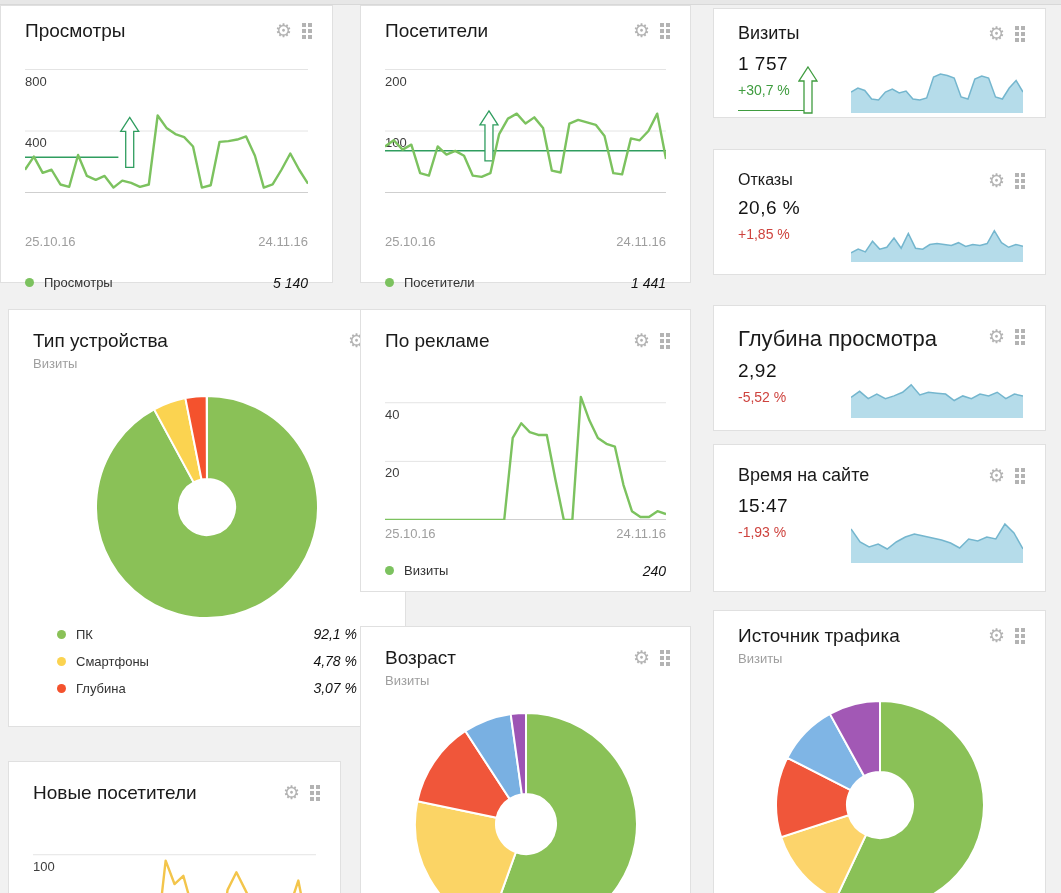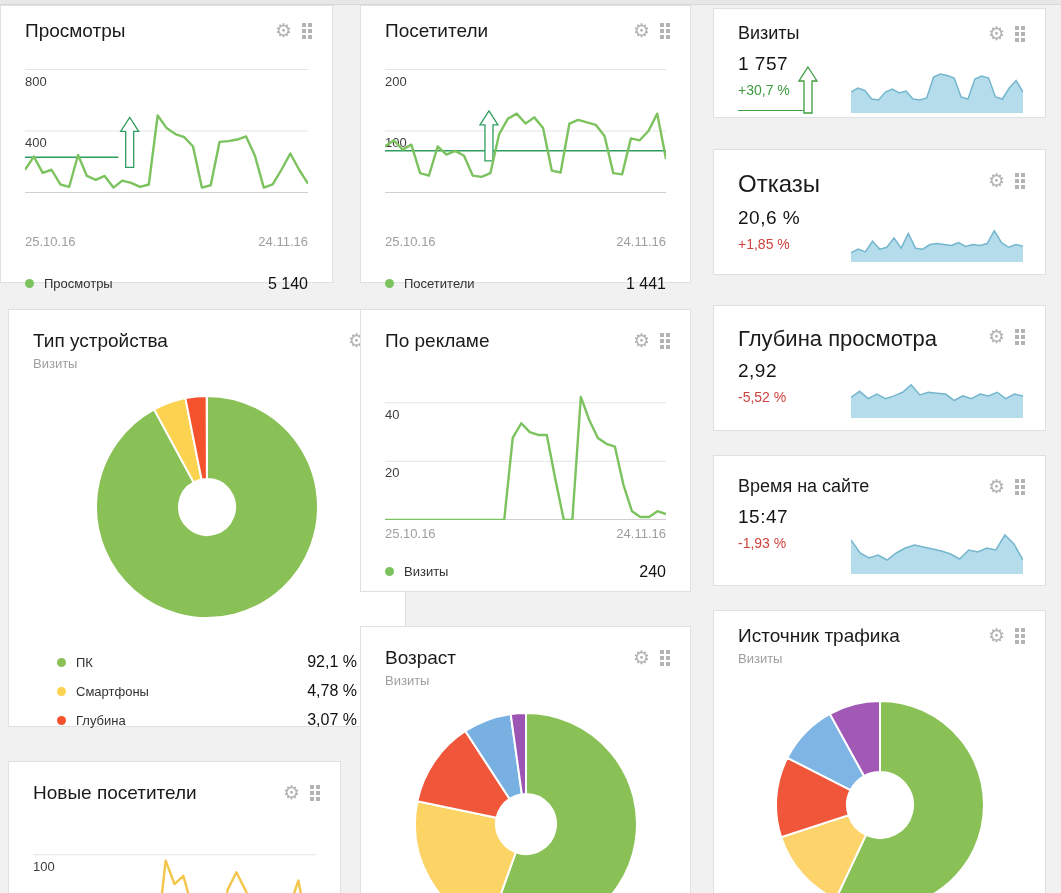--- a/index.html
+++ b/index.html
@@ -17,30 +17,30 @@
   .handle{display:grid;grid-template-columns:4px 4px;grid-auto-rows:4px;gap:2px;cursor:grab;padding-top:1px;}
   .handle i{background:#b3b3b3;display:block;}
   .line-plot{position:relative;margin:26px 24px 0;height:159px;}
   .line-plot.tall{margin-top:38px;height:129px;}
   .line-plot svg,.spark svg,.donut svg{display:block;}
   svg{font-family:inherit;}
   .dates{display:flex;justify-content:space-between;margin:6px 24px 0;font-size:13px;color:#9e9e9e;}
   .legend-row{display:flex;align-items:center;margin:26px 24px 0;font-size:13px;color:#333;cursor:pointer;}
   .legend-row.tight{margin-top:0;margin-bottom:11px;}
   .dot{width:9px;height:9px;border-radius:50%;margin-right:10px;flex:none;}
-  .legend-val{margin-left:auto;color:#111;font-size:16px;}
+  .legend-val{margin-left:auto;color:#111;font-size:14px;font-style:italic;}
   .stat-value{font-size:19px;color:#141414;margin:8px 0 0 24px;letter-spacing:0.5px;}
   .stat-delta{font-size:14px;margin:7px 0 0 24px;}
   .stat-delta.pos{color:#3f9c3f;}
   .stat-delta.neg{color:#ce433e;}
   .stat-underline{position:absolute;left:24px;top:101px;width:66px;border-top:1px solid #3f9c3f;}
   .stat-arrow{position:absolute;left:84px;top:56px;}
   .spark{position:absolute;left:137px;width:172px;}
   .donut{position:absolute;left:0;right:0;display:flex;justify-content:center;}
-  .pie-legend{position:absolute;top:343px;left:24px;right:24px;}
+  .pie-legend{position:absolute;top:316px;left:24px;right:24px;}
 </style>
 </head>
 <body>
 
 <div class="topstrip"></div>
 
 <section class="card" style="left:0;top:5px;width:333px;height:278px">
   <div class="card-head">
     <h2 class="card-title">Просмотры</h2>
     <div class="card-icons">
@@ -140,21 +140,21 @@
   <div class="spark" style="top:54px;height:50px">
       <svg width="172" height="50">
         <path d="M0,50 L0,29.000000000000004 L6.88,25 L13.76,27.500000000000004 L20.64,36 L27.52,37 L34.4,29.000000000000004 L41.28,26 L48.160000000000004,30 L55.04,28.000000000000004 L61.919999999999995,36 L68.8,37 L75.68,35 L82.56,14.000000000000002 L89.44,10.999999999999998 L96.32000000000001,12.5 L103.2,15.000000000000002 L110.08,34 L116.96000000000001,36 L123.83999999999999,15.999999999999998 L130.72,13 L137.6,15.000000000000002 L144.48,34 L151.36,36 L158.24,25 L165.12,17.5 L172,29.000000000000004 L172,50 Z" fill="#b5dcea"></path>
         <polyline points="0,29.000000000000004 6.88,25 13.76,27.500000000000004 20.64,36 27.52,37 34.4,29.000000000000004 41.28,26 48.160000000000004,30 55.04,28.000000000000004 61.919999999999995,36 68.8,37 75.68,35 82.56,14.000000000000002 89.44,10.999999999999998 96.32000000000001,12.5 103.2,15.000000000000002 110.08,34 116.96000000000001,36 123.83999999999999,15.999999999999998 130.72,13 137.6,15.000000000000002 144.48,34 151.36,36 158.24,25 165.12,17.5 172,29.000000000000004" fill="none" stroke="#74b6ce" stroke-width="1.5"></polyline>
       </svg>
     </div>
 </section>
 
 <section class="card" style="left:713px;top:149px;width:333px;height:126px">
   <div class="card-head" style="padding-top:20px">
-    <h2 class="card-title" style="font-size:24px">Отказы</h2>
+    <h2 class="card-title" style="font-size:16px">Отказы</h2>
     <div class="card-icons">
       <span class="gear">⚙</span>
       <span class="handle">
           <i></i>
           <i></i>
           <i></i>
           <i></i>
           <i></i>
           <i></i>
         </span>
@@ -188,21 +188,21 @@
   <div class="stat-value">2,92</div>
   <div class="stat-delta neg">-5,52 %</div>
   <div class="spark" style="top:66px;height:46px">
       <svg width="172" height="46">
         <path d="M0,46 L0,25.3 L8.6,19.32 L17.2,26.680000000000003 L25.8,22.08 L34.4,26.680000000000003 L43,23.92 L51.6,20.24 L60.199999999999996,12.88 L68.8,23 L77.4,20.24 L86,21.159999999999997 L94.60000000000001,22.08 L103.2,28.52 L111.8,23.92 L120.39999999999999,26.680000000000003 L129,22.08 L137.6,23.92 L146.2,20.24 L154.8,26.680000000000003 L163.4,22.08 L172,23.92 L172,46 Z" fill="#b5dcea"></path>
         <polyline points="0,25.3 8.6,19.32 17.2,26.680000000000003 25.8,22.08 34.4,26.680000000000003 43,23.92 51.6,20.24 60.199999999999996,12.88 68.8,23 77.4,20.24 86,21.159999999999997 94.60000000000001,22.08 103.2,28.52 111.8,23.92 120.39999999999999,26.680000000000003 129,22.08 137.6,23.92 146.2,20.24 154.8,26.680000000000003 163.4,22.08 172,23.92" fill="none" stroke="#74b6ce" stroke-width="1.5"></polyline>
       </svg>
     </div>
 </section>
 
-<section class="card" style="left:713px;top:455px;width:333px;height:131px">
+<section class="card" style="left:713px;top:444px;width:333px;height:148px">
   <div class="card-head" style="padding-top:20px">
     <h2 class="card-title" style="font-size:18px">Время на сайте</h2>
     <div class="card-icons">
       <span class="gear">⚙</span>
       <span class="handle">
           <i></i>
           <i></i>
           <i></i>
           <i></i>
           <i></i>

